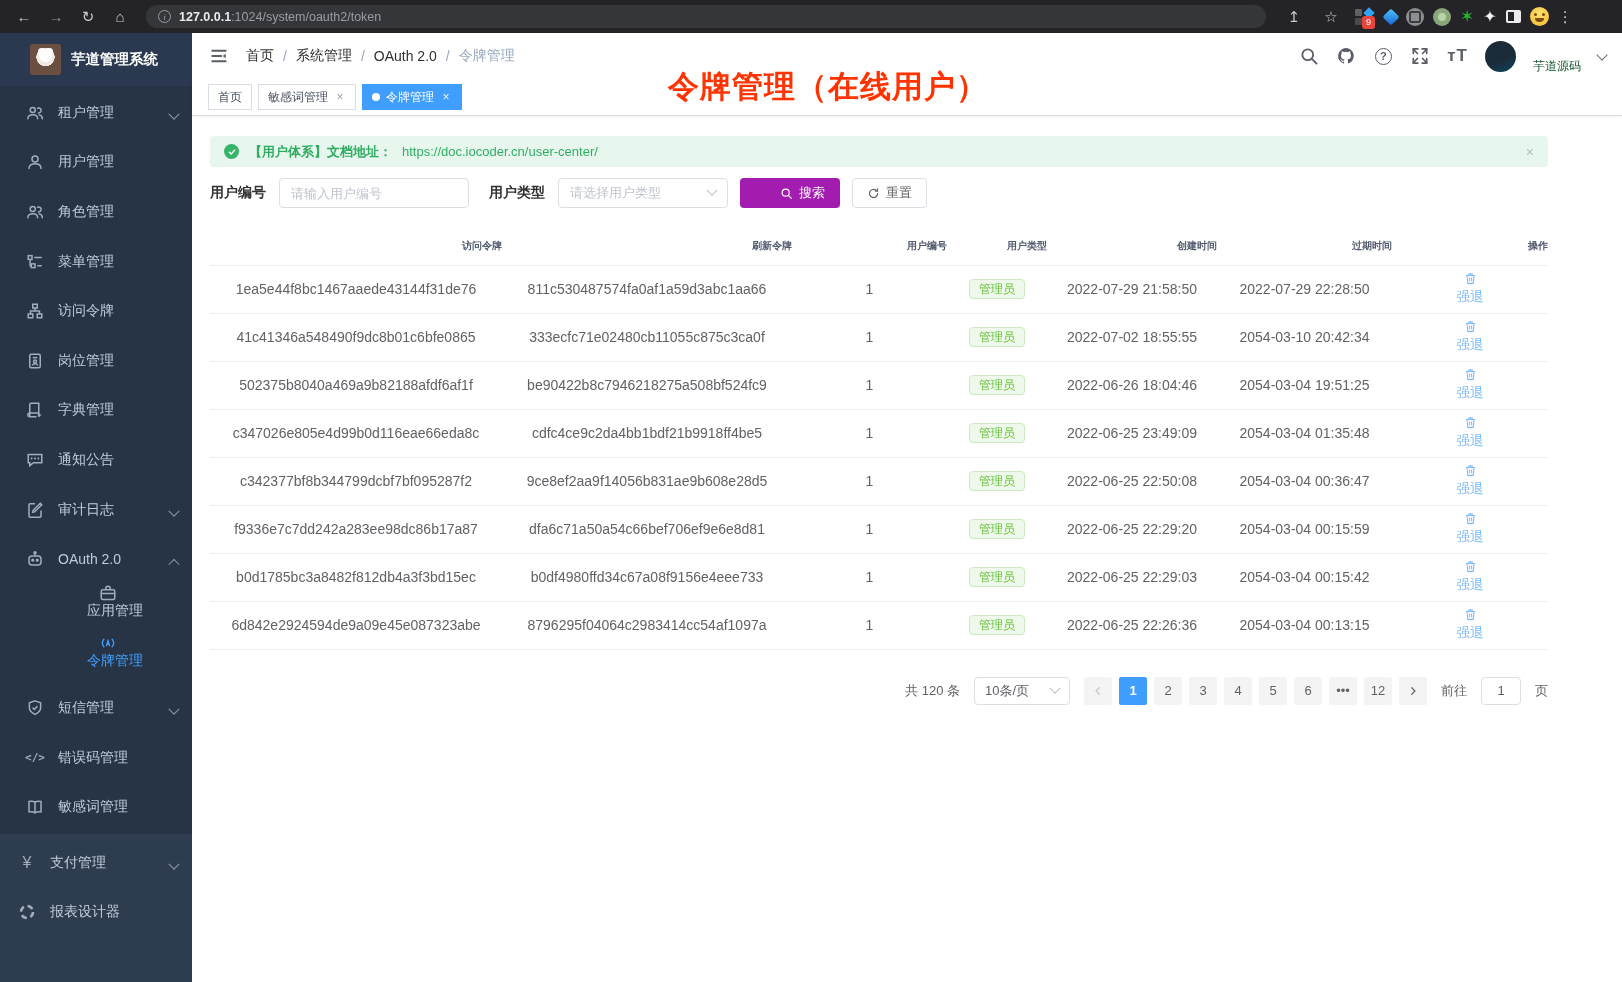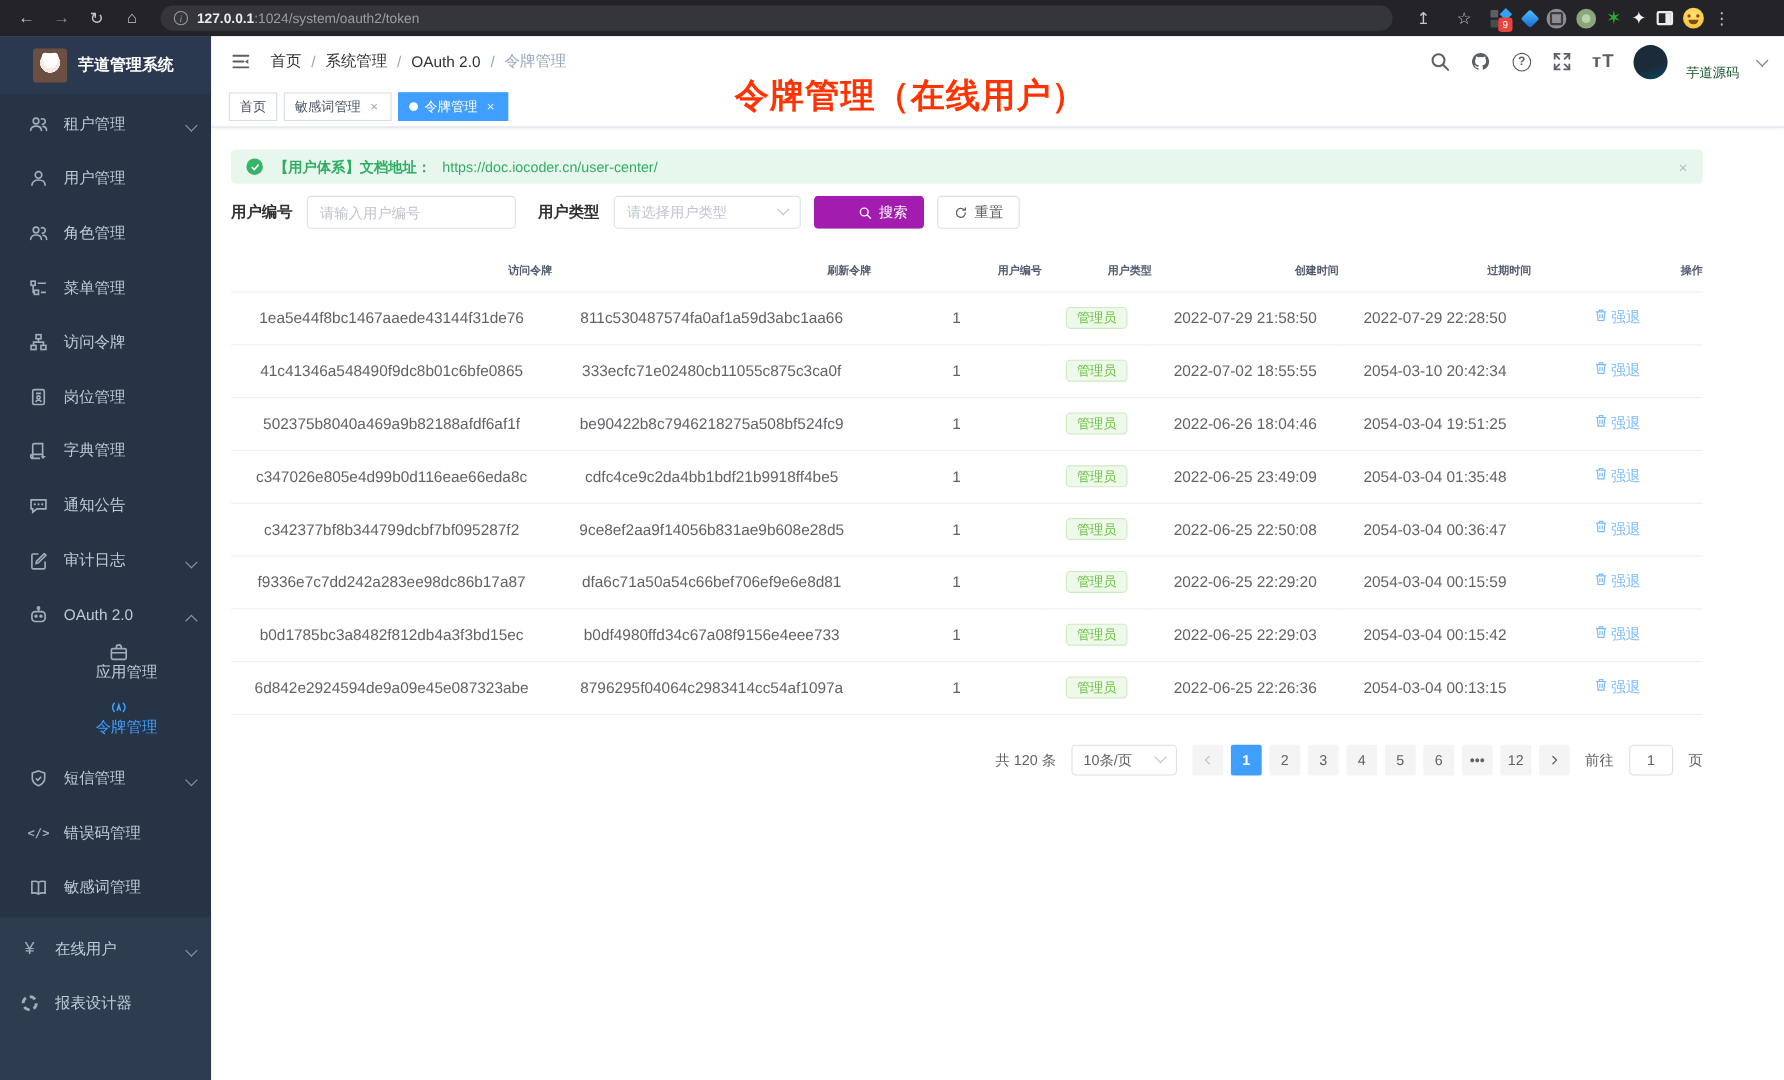--- a/index.html
+++ b/index.html
@@ -98,21 +98,21 @@
   .f-select { width:170px; height:30px; border:1px solid #dcdfe6; border-radius:4px; padding:0 11px; font-size:13px; color:#bfc4cc; display:flex; align-items:center; margin-right:12px; cursor:pointer; }
   .f-select .chevron { margin-left:auto; color:#c0c4cc; }
   .btn { height:30px; border-radius:4px; font-size:13px; display:inline-flex; align-items:center; gap:6px; padding:0 14px; cursor:pointer; border:1px solid transparent; font-family:inherit; }
   .btn-primary { background:#a21caf; color:#fff;padding-left:39px; }
   .btn-plain { background:#fff; color:#606266; border-color:#dcdfe6; margin-left:12px; }
 
   table.grid { width:1338px; border-collapse:collapse; table-layout:fixed; }
   .grid th { height:37px; font-size:10px; font-weight:700; color:#515a6e; border-bottom:1px solid #ebeef5; text-align:right; }
   .grid td { height:48px; font-size:14px; color:#606266; border-bottom:1px solid #ebeef5; text-align:center; white-space:nowrap; overflow:hidden; }
   .badge { display:inline-block; background:#eef9ec; border:1px solid #cdebc1; color:#67c23a; font-size:12px; border-radius:4px; padding:3px 9px; line-height:1; }
-  .act { color:#79bbff; font-size:13.5px; display:inline-flex; gap:3px; cursor:pointer; }
+  .act { color:#79bbff; font-size:13.5px; display:inline-flex; align-items:center; gap:3px; cursor:pointer;flex-direction:column; }
   .act svg { width:13px; height:13px; }
 
   .pager { margin-top:27px; display:flex; align-items:center; justify-content:flex-end; gap:14px; font-size:13px; color:#606266; padding-bottom:20px; }
   .p-size { width:96px; height:28px; border:1px solid #dcdfe6; border-radius:4px; display:flex; align-items:center; padding:0 10px; color:#606266; cursor:pointer; }
   .p-size .chevron { margin-left:auto; color:#c0c4cc; }
   .p-btns { display:flex; align-items:center; gap:7px; }
   .p-btn { min-width:28px; height:28px; background:#f4f4f5; border-radius:2px; display:flex; align-items:center; justify-content:center; font-size:13px; color:#606266; cursor:pointer; padding:0 4px; }
   .p-btn.on { background:#409eff; color:#fff; font-weight:700; }
   .p-btn.nav { color:#606266; }
   .p-btn.nav.off { color:#c0c4cc; cursor:default; }
@@ -415,21 +415,21 @@
             <svg class="ic">
               <use href="#i-book"></use>
             </svg>
           </span>
         <span>敏感词管理</span>
       </div>
     </nav>
     <div class="sb-bottom">
       <div class="m-item">
         <span class="mi yen-ico">¥</span>
-        <span>在线用户</span>
+        <span>支付管理</span>
         <span class="chev"><span class="chevron down"></span></span>
       </div>
       <div class="m-item">
         <span class="mi">
             <svg class="ic">
               <use href="#i-design"></use>
             </svg>
           </span>
         <span>报表设计器</span>
       </div>

